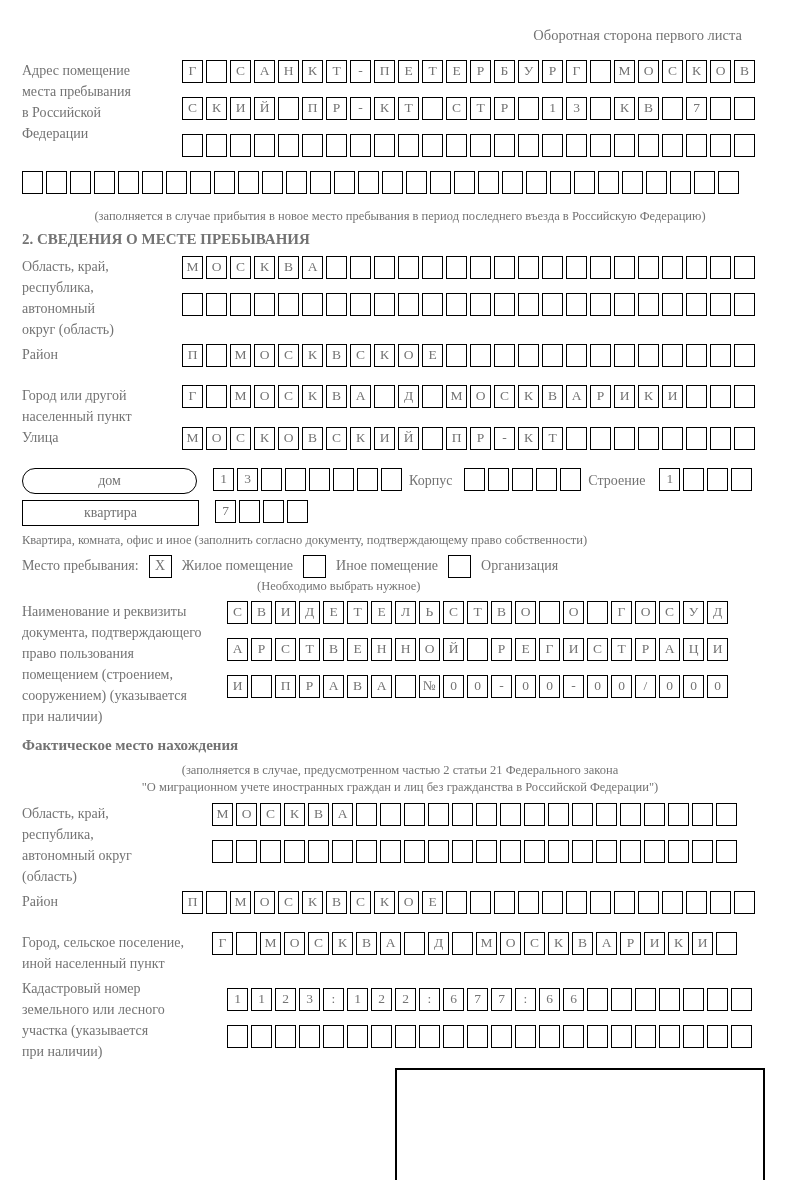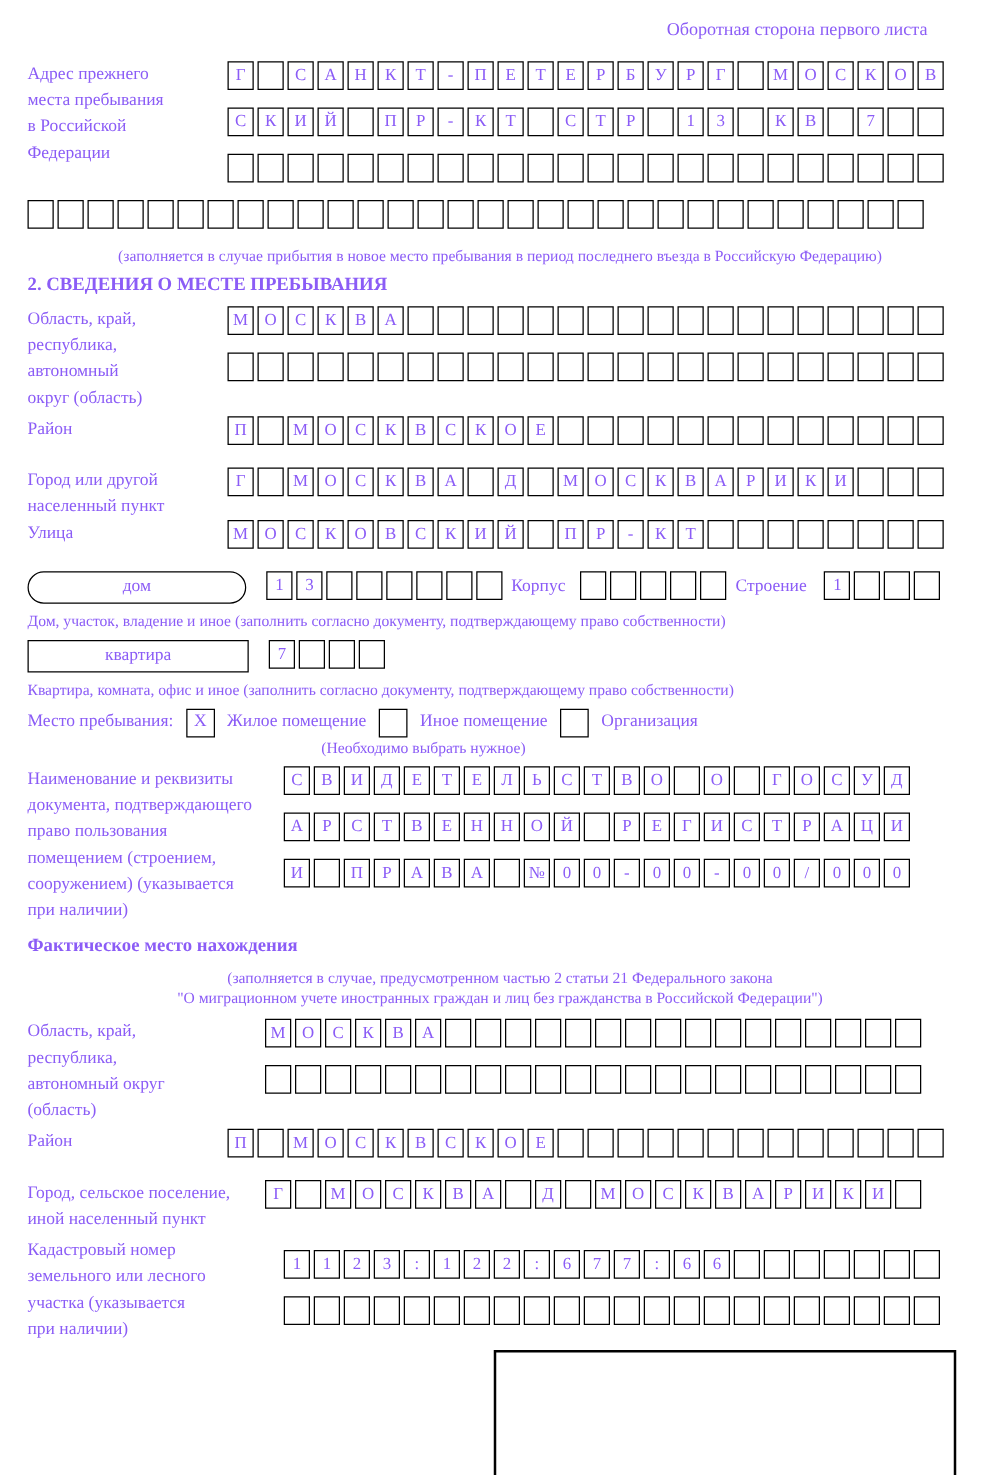--- a/index.html
+++ b/index.html
@@ -1,19 +1,19 @@
 <!DOCTYPE html>
 <html><head>
 <meta charset="utf-8">
 <style>
   html,body{margin:0;padding:0;background:#fff;}
   .page{
     width:800px;height:1180px;box-sizing:border-box;
-    padding:16px 22px 0 22px;overflow:hidden;position:relative;
-    background:#fff;color:#8b5cf6;
+    padding:27px 22px 0 22px;overflow:hidden;position:relative;
+    background:#fff;color:#737373;
     font-family:"Liberation Serif","DejaVu Serif",serif;
   }
   .hdr-note{text-align:right;font-size:14.5px;padding-right:36px;margin-bottom:16px;}
   .flexrow{display:flex;align-items:flex-start;}
   .lbl{font-size:14px;line-height:1.5;white-space:pre-line;}
   .lc160{width:160px;flex:0 0 160px;}
   .lc190{width:190px;flex:0 0 190px;}
   .lc205{width:205px;flex:0 0 205px;}
   .cells{white-space:nowrap;height:32px;margin-bottom:5px;}
   .cb{
@@ -45,21 +45,21 @@
   }
 </style>
 </head>
 <body>
 
 <div class="page">
 
   <div class="hdr-note">Оборотная сторона первого листа</div>
 
   <div class="flexrow">
-    <div class="lbl lc160">Адрес прежнего
+    <div class="lbl lc160">Адрес помещение
 места пребывания
 в Российской
 Федерации</div>
     <div>
       <div class="cells"><span class="cb">Г</span><span class="cb"></span><span class="cb">С</span><span class="cb">А</span><span class="cb">Н</span><span class="cb">К</span><span class="cb">Т</span><span class="cb">-</span><span class="cb">П</span><span class="cb">Е</span><span class="cb">Т</span><span class="cb">Е</span><span class="cb">Р</span><span class="cb">Б</span><span class="cb">У</span><span class="cb">Р</span><span class="cb">Г</span><span class="cb"></span><span class="cb">М</span><span class="cb">О</span><span class="cb">С</span><span class="cb">К</span><span class="cb">О</span><span class="cb">В</span></div>
       <div class="cells"><span class="cb">С</span><span class="cb">К</span><span class="cb">И</span><span class="cb">Й</span><span class="cb"></span><span class="cb">П</span><span class="cb">Р</span><span class="cb">-</span><span class="cb">К</span><span class="cb">Т</span><span class="cb"></span><span class="cb">С</span><span class="cb">Т</span><span class="cb">Р</span><span class="cb"></span><span class="cb">1</span><span class="cb">3</span><span class="cb"></span><span class="cb">К</span><span class="cb">В</span><span class="cb"></span><span class="cb">7</span><span class="cb"></span><span class="cb"></span></div>
       <div class="cells"><span class="cb"></span><span class="cb"></span><span class="cb"></span><span class="cb"></span><span class="cb"></span><span class="cb"></span><span class="cb"></span><span class="cb"></span><span class="cb"></span><span class="cb"></span><span class="cb"></span><span class="cb"></span><span class="cb"></span><span class="cb"></span><span class="cb"></span><span class="cb"></span><span class="cb"></span><span class="cb"></span><span class="cb"></span><span class="cb"></span><span class="cb"></span><span class="cb"></span><span class="cb"></span><span class="cb"></span></div>
     </div>
   </div>
   <div class="cells"><span class="cb"></span><span class="cb"></span><span class="cb"></span><span class="cb"></span><span class="cb"></span><span class="cb"></span><span class="cb"></span><span class="cb"></span><span class="cb"></span><span class="cb"></span><span class="cb"></span><span class="cb"></span><span class="cb"></span><span class="cb"></span><span class="cb"></span><span class="cb"></span><span class="cb"></span><span class="cb"></span><span class="cb"></span><span class="cb"></span><span class="cb"></span><span class="cb"></span><span class="cb"></span><span class="cb"></span><span class="cb"></span><span class="cb"></span><span class="cb"></span><span class="cb"></span><span class="cb"></span><span class="cb"></span></div>
@@ -98,21 +98,20 @@
     <span class="lblbox w175">дом</span>
     <span style="display:inline-block;width:8px;"></span>
     <span class="cells" style="display:inline-block;margin-bottom:0;"><span class="cb">1</span><span class="cb">3</span><span class="cb"></span><span class="cb"></span><span class="cb"></span><span class="cb"></span><span class="cb"></span><span class="cb"></span></span>
     <span class="inline-lbl">Корпус</span>
     <span style="display:inline-block;width:4px;"></span>
     <span class="cells" style="display:inline-block;margin-bottom:0;"><span class="cb"></span><span class="cb"></span><span class="cb"></span><span class="cb"></span><span class="cb"></span></span>
     <span class="inline-lbl">Строение</span>
     <span style="display:inline-block;width:6px;"></span>
     <span class="cells" style="display:inline-block;margin-bottom:0;"><span class="cb">1</span><span class="cb"></span><span class="cb"></span><span class="cb"></span></span>
   </div>
-  <div class="caption mb6">Дом, участок, владение и иное (заполнить согласно документу, подтверждающему право собственности)</div>
 
   <div style="white-space:nowrap;">
     <span class="lblbox w195">квартира</span>
     <span style="display:inline-block;width:8px;"></span>
     <span class="cells" style="display:inline-block;margin-bottom:0;"><span class="cb">7</span><span class="cb"></span><span class="cb"></span><span class="cb"></span></span>
   </div>
   <div class="caption mb6">Квартира, комната, офис и иное (заполнить согласно документу, подтверждающему право собственности)</div>
 
   <div class="chkrow">
     <span>Место пребывания:</span>

